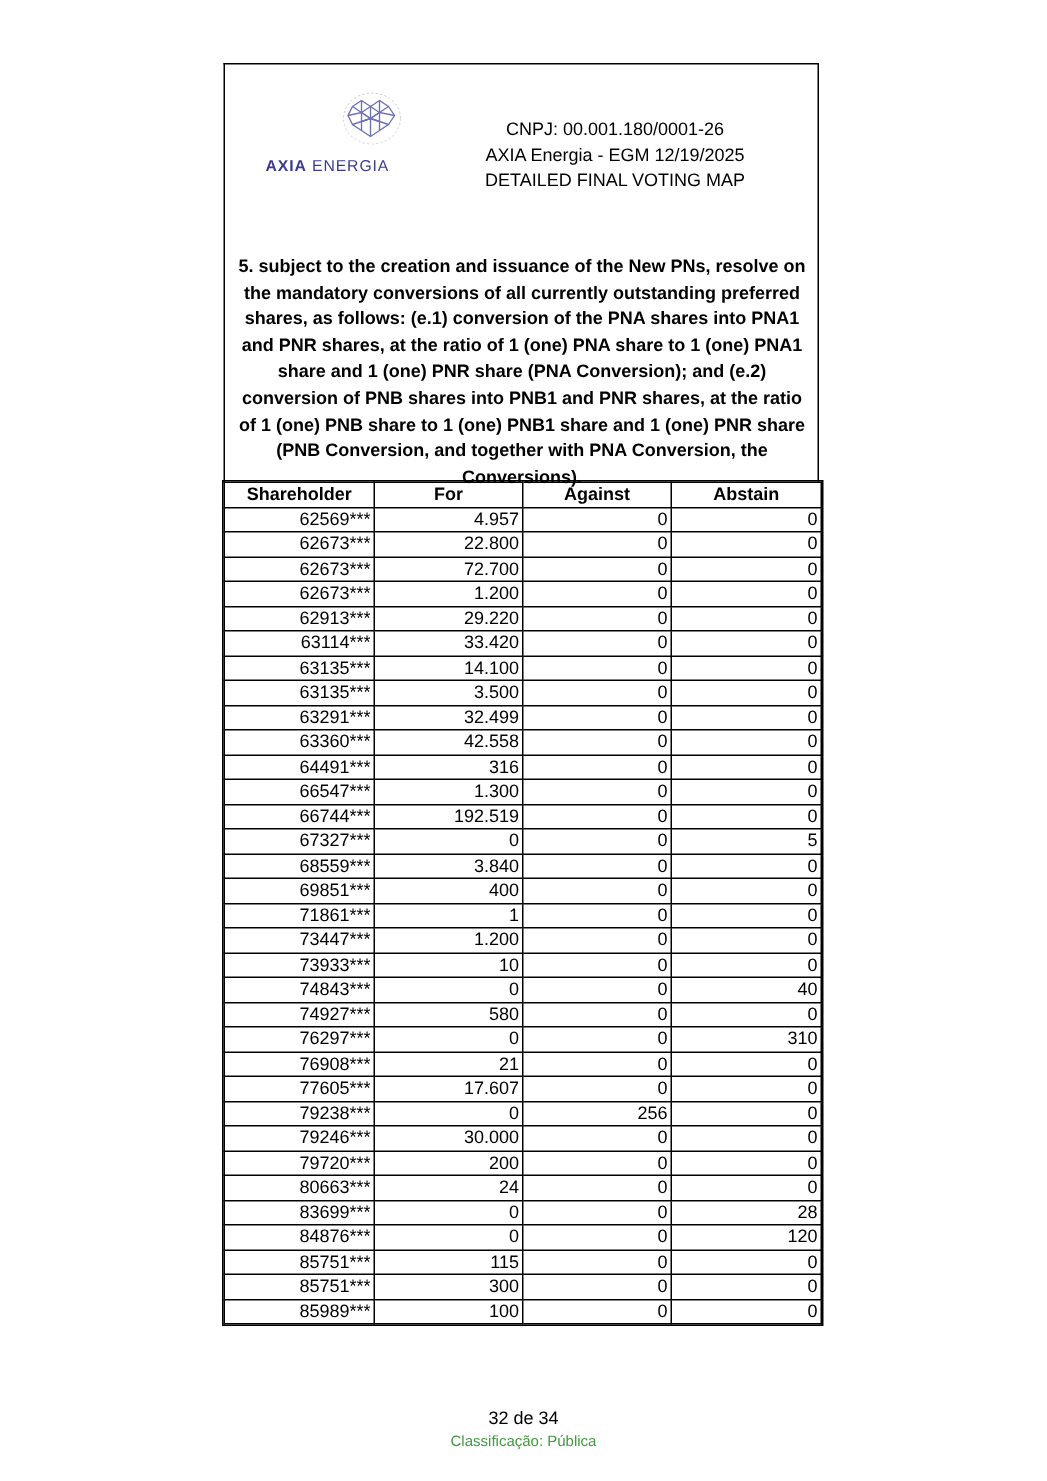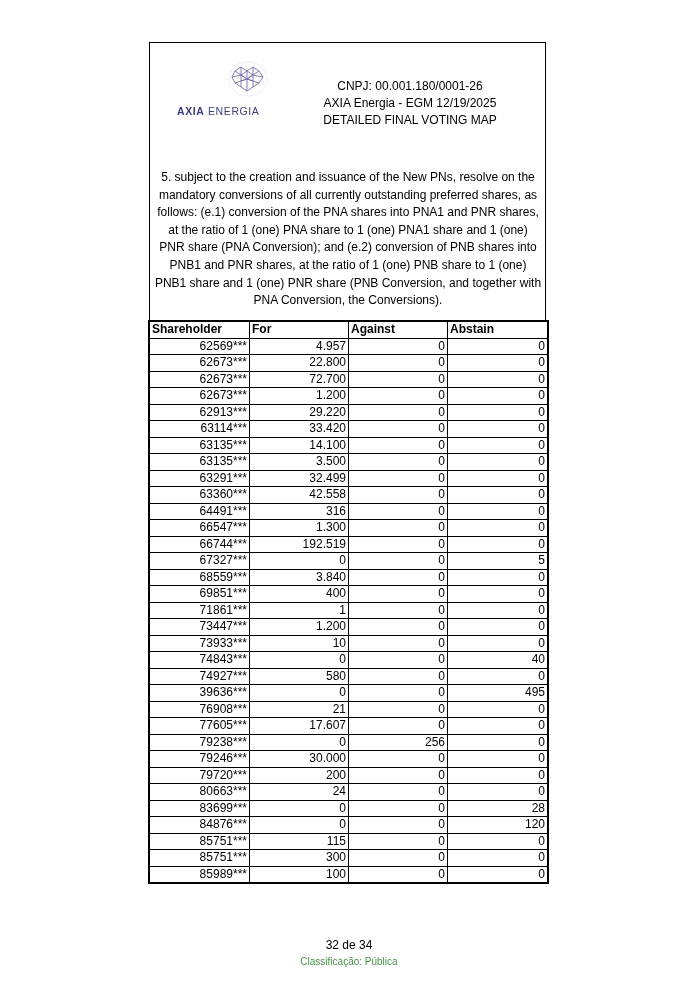--- a/index.html
+++ b/index.html
@@ -3,24 +3,24 @@
 <meta charset="utf-8">
 <style>
   html, body { margin: 0; padding: 0; background: #ffffff; }
   body { width: 698px; height: 987px; position: relative; font-family: "Liberation Sans", sans-serif; color: #000; overflow: hidden; }
   .frame { position: absolute; left: 149px; top: 42px; width: 397px; height: 279px; border: 1.5px solid #000; border-bottom: none; box-sizing: border-box; }
   .logo { position: absolute; left: 12px; top: 16px; width: 92px; height: 60px; margin-left: 13px; }
   .logo-globe { position: absolute; left: 50px; top: 2px; width: 46px; height: 38px; }
   .logo-text { position: absolute; left: 2px; top: 46px; font-size: 10.5px; letter-spacing: 0.6px; color: #3a3a93; white-space: nowrap; }
   .logo-text b { font-weight: bold; }
   .header-block { position: absolute; left: 150px; top: 19px; width: 220px; text-align: center; font-weight: normal; font-size: 12px; line-height: 17px; margin-top: 16px; }
-  .resolution { position: absolute; left: 4px; top: 126px; width: 388px; text-align: center; font-weight: normal; font-size: 12px; line-height: 17.6px; }
+  .resolution { position: absolute; left: 4px; top: 126px; width: 388px; text-align: center; font-weight: bold; font-size: 12px; line-height: 17.6px; }
   table.votes { position: absolute; left: 149px; top: 321px; border-collapse: collapse; table-layout: fixed; width: 398px; font-size: 12px; }
   table.votes th, table.votes td { border: 1px solid #000; height: 15.5px; padding: 0 2px; line-height: 15px; white-space: nowrap; overflow: hidden; }
-  table.votes th { font-weight: bold; text-align: left; }
+  table.votes th { font-weight: bold; text-align: center; }
   table.votes td.num { text-align: right; }
   table.votes td.id { text-align: right; }
   table.votes { outline: 1.5px solid #000; }
   .footer { position: absolute; left: 0; width: 698px; text-align: center; }
   .page-num { top: 938px; font-size: 12px; }
   .classification { top: 956px; font-size: 10px; color: #3f9a3f; }
 </style>
 </head>
 <body>
 
@@ -189,24 +189,24 @@
         <td class="num">0</td>
         <td class="num">40</td>
       </tr>
       <tr>
         <td class="id">74927***</td>
         <td class="num">580</td>
         <td class="num">0</td>
         <td class="num">0</td>
       </tr>
       <tr>
-        <td class="id">39636***</td>
-        <td class="num">0</td>
-        <td class="num">0</td>
-        <td class="num">495</td>
+        <td class="id">76297***</td>
+        <td class="num">0</td>
+        <td class="num">0</td>
+        <td class="num">310</td>
       </tr>
       <tr>
         <td class="id">76908***</td>
         <td class="num">21</td>
         <td class="num">0</td>
         <td class="num">0</td>
       </tr>
       <tr>
         <td class="id">77605***</td>
         <td class="num">17.607</td>

